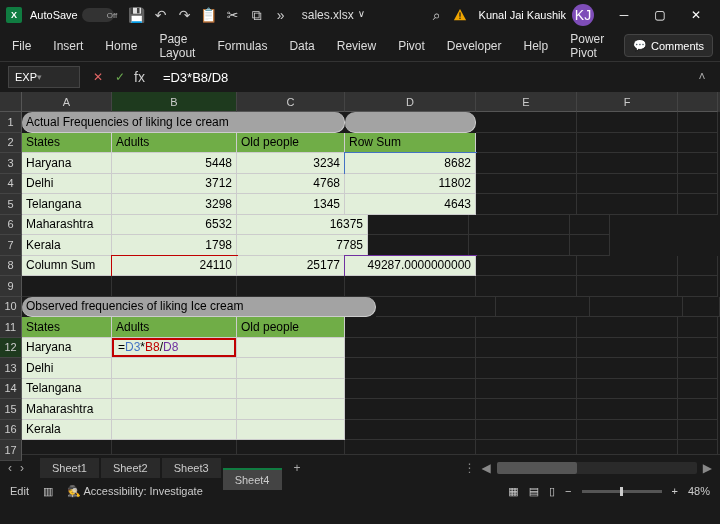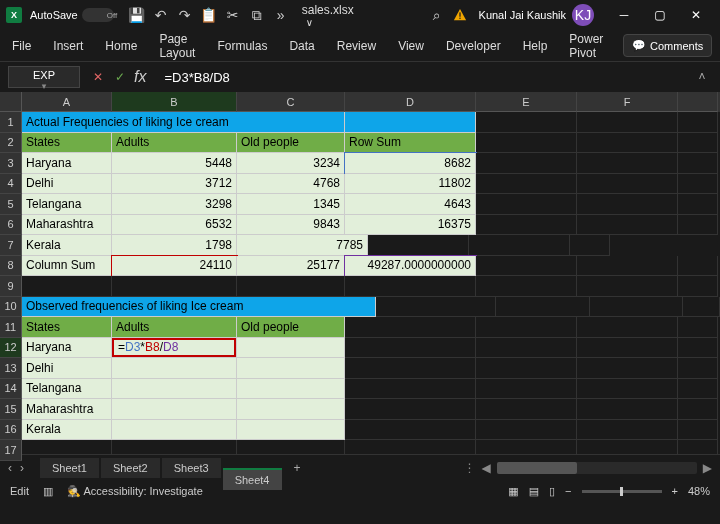--- a/index.html
+++ b/index.html
@@ -5,54 +5,54 @@
 *{margin:0;padding:0;box-sizing:border-box;font-family:'Segoe UI',Arial,sans-serif;}
 body{background:#1a1a1a;width:720px;height:524px;overflow:hidden;color:#fff;font-size:12px;user-select:none;}
 .titlebar{height:30px;background:#1a1a1a;display:flex;align-items:center;padding:0 6px;}
 .titlebar .xl{width:16px;height:16px;background:#107c41;display:flex;align-items:center;justify-content:center;font-size:9px;font-weight:bold;border-radius:2px;margin-right:8px;}
 .autosave{display:flex;align-items:center;font-size:11px;margin-right:10px;}
 .toggle{width:32px;height:14px;background:#333;border-radius:7px;margin-left:4px;display:flex;align-items:center;padding:1px;}
 .toggle-knob{width:12px;height:12px;background:#888;border-radius:50%;}
 .toggle-text{font-size:8px;color:#aaa;margin-left:24px;margin-right:2px;}
 .qat{display:flex;gap:10px;margin-left:6px;align-items:center;}
 .qat-icon{width:14px;height:14px;display:flex;align-items:center;justify-content:center;font-size:14px;color:#ccc;cursor:pointer;}
-.filename{margin-left:14px;font-size:12px;color:#ddd;display:flex;flex-direction:column;}
+.filename{margin-left:14px;font-size:12px;color:#ddd;display:flex;}
 .filename .arrow{margin-left:4px;font-size:10px;}
 .right-controls{margin-left:auto;display:flex;align-items:center;gap:12px;}
 .search{font-size:14px;color:#ccc;}
 .warning{width:14px;height:14px;color:#f0a500;}
 .user{display:flex;align-items:center;gap:6px;font-size:11px;}
 .avatar{width:22px;height:22px;border-radius:50%;background:#7e4db8;display:flex;align-items:center;justify-content:center;font-size:14px;}
 .win-controls{display:flex;}
 .win-btn{width:36px;height:30px;display:flex;align-items:center;justify-content:center;font-size:12px;cursor:pointer;}
 .ribbon{height:32px;background:#1a1a1a;display:flex;align-items:center;padding:0 10px;gap:18px;border-bottom:1px solid #333;}
 .ribbon-tab{font-size:12px;color:#ddd;cursor:pointer;padding:4px 2px;}
 .ribbon-right{margin-left:auto;display:flex;align-items:center;gap:10px;}
 .comments-btn{background:#2a2a2a;border:1px solid #444;border-radius:4px;padding:4px 8px;font-size:11px;display:flex;align-items:center;gap:4px;}
 .formula-row{height:30px;background:#1a1a1a;display:flex;align-items:center;padding:2px 8px;gap:6px;}
-.namebox{width:72px;height:22px;background:#2a2a2a;border:1px solid #444;padding:2px 6px;font-size:11px;display:flex;align-items:center;flex-direction:column;}
+.namebox{width:72px;height:22px;background:#2a2a2a;border:1px solid #444;padding:2px 6px;font-size:11px;display:flex;align-items:center;}
 .fbar-btns{display:flex;gap:6px;align-items:center;padding:0 4px;}
 .fbar-btn{width:16px;height:16px;display:flex;align-items:center;justify-content:center;font-size:12px;}
-.fx{font-style:italic;font-size:16px;color:#ccc;}
+.fx{font-size:14px;color:#ccc;}
 .formula-input{flex:1;height:22px;background:#1a1a1a;padding:2px 8px;font-size:13px;color:#fff;display:flex;align-items:center;}
 .expand{width:20px;text-align:center;color:#aaa;}
 .grid-area{height:362px;background:#1a1a1a;position:relative;display:flex;}
 .rowhead-col{width:22px;background:#333;}
 .select-all{height:20px;background:#333;border-right:1px solid #555;border-bottom:1px solid #555;}
 .rowhead{height:20.5px;background:#333;color:#ccc;font-size:11px;display:flex;align-items:center;justify-content:center;border-right:1px solid #555;border-bottom:1px solid #444;}
 .rowhead.highlight{background:#1e3a1e;}
 .grid-main{flex:1;overflow:hidden;}
 .colheads{height:20px;display:flex;background:#333;}
 .colhead{background:#333;color:#ccc;font-size:11px;display:flex;align-items:center;justify-content:center;border-right:1px solid #444;border-bottom:1px solid #555;}
 .colhead.highlight{background:#1e3a1e;}
 .cells{position:relative;}
 .row{display:flex;height:20.5px;}
 .cell{border-right:1px solid #ccc;border-bottom:1px solid #ccc;padding:1px 4px;font-size:12px;color:#000;display:flex;align-items:center;background:#fff;overflow:hidden;white-space:nowrap;}
 .cell.dark{background:#1a1a1a;border-color:#333;}
-.cell.orange{background:#0ea5e9;color:#000;}
+.cell.orange{background:#a3a3a3;color:#000;border-radius:10px;}
 .cell.green{background:#70ad47;color:#000;}
 .cell.ltgreen{background:#e2efda;color:#000;}
 .cell.right{justify-content:flex-end;}
 .colA{width:90px;}.colB{width:125px;}.colC{width:108px;}.colD{width:131px;}.colE{width:101px;}.colF{width:101px;}.colG{width:40px;}
 .cell.sel-blue{outline:1px solid #4472c4;}
 .cell.sel-red{outline:1px solid #c00000;}
 .cell.sel-purple{outline:1px solid #7030a0;}
 .edit-box{border:2px solid #c00000;padding:0 4px;font-size:12px;background:#e2efda;color:#000;width:100%;height:100%;display:flex;align-items:center;}
 .edit-box .p1{color:#4472c4;}.edit-box .p2{color:#c00000;}.edit-box .p3{color:#7030a0;}
 .sheet-tabs{height:26px;background:#1a1a1a;display:flex;align-items:center;padding:0 8px;gap:2px;border-top:1px solid #333;}
@@ -116,21 +116,21 @@
 </div>
 
 <div class="ribbon">
   <div class="ribbon-tab">File</div>
   <div class="ribbon-tab">Insert</div>
   <div class="ribbon-tab">Home</div>
   <div class="ribbon-tab">Page Layout</div>
   <div class="ribbon-tab">Formulas</div>
   <div class="ribbon-tab">Data</div>
   <div class="ribbon-tab">Review</div>
-  <div class="ribbon-tab">View</div>
+  <div class="ribbon-tab">Pivot</div>
   <div class="ribbon-tab">Developer</div>
   <div class="ribbon-tab">Help</div>
   <div class="ribbon-tab">Power Pivot</div>
   <div class="ribbon-right">
     <div class="comments-btn">💬 <span>Comments</span></div>
 
   </div>
 </div>
 
 <div class="formula-row">
@@ -218,21 +218,20 @@
           <div class="cell ltgreen colB right">3298</div>
           <div class="cell ltgreen colC right">1345</div>
           <div class="cell ltgreen colD right">4643</div>
           <div class="cell dark colE"></div>
           <div class="cell dark colF"></div>
           <div class="cell dark colG"></div>
         </div>
       <div class="row">
           <div class="cell ltgreen colA">Maharashtra</div>
           <div class="cell ltgreen colB right">6532</div>
-          <div class="cell ltgreen colC right">9843</div>
           <div class="cell ltgreen colD right">16375</div>
           <div class="cell dark colE"></div>
           <div class="cell dark colF"></div>
           <div class="cell dark colG"></div>
         </div>
       <div class="row">
           <div class="cell ltgreen colA">Kerala</div>
           <div class="cell ltgreen colB right">1798</div>
           <div class="cell ltgreen colD right">7785</div>
           <div class="cell dark colE"></div>

